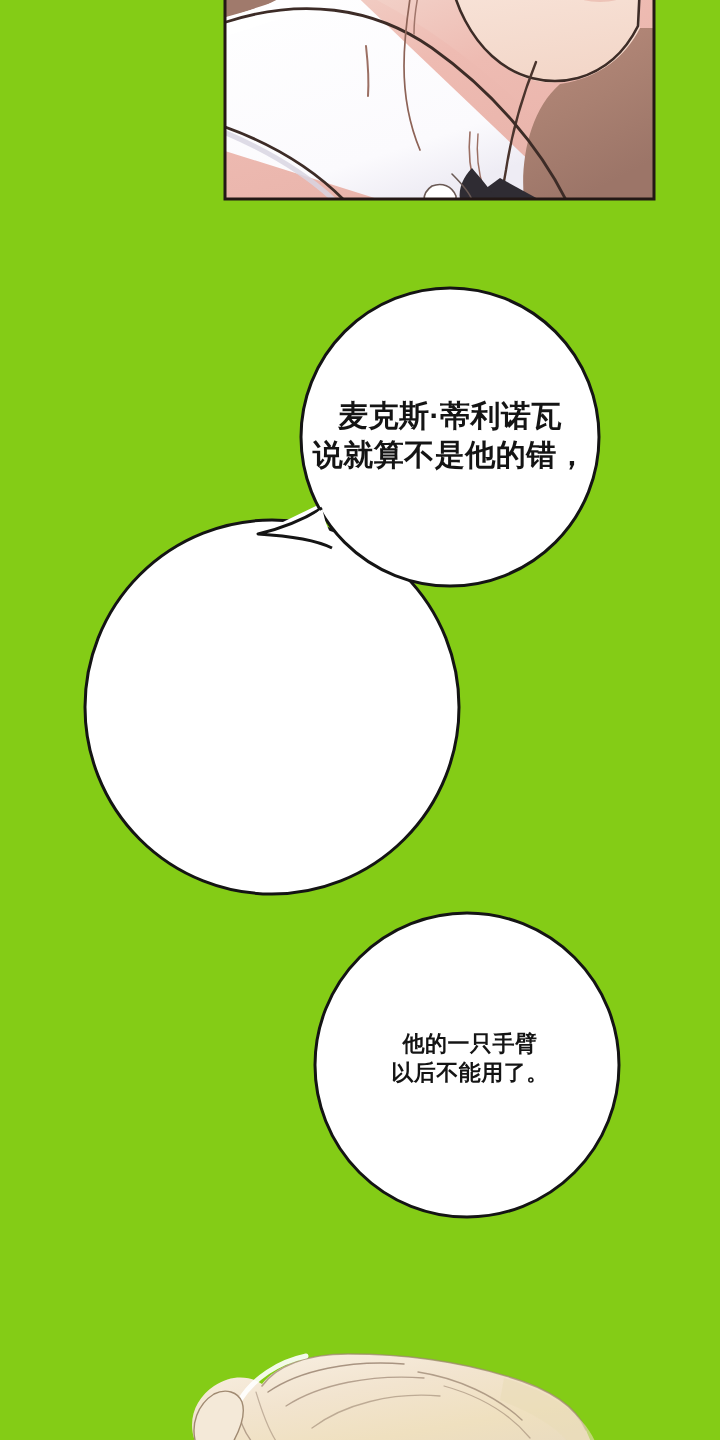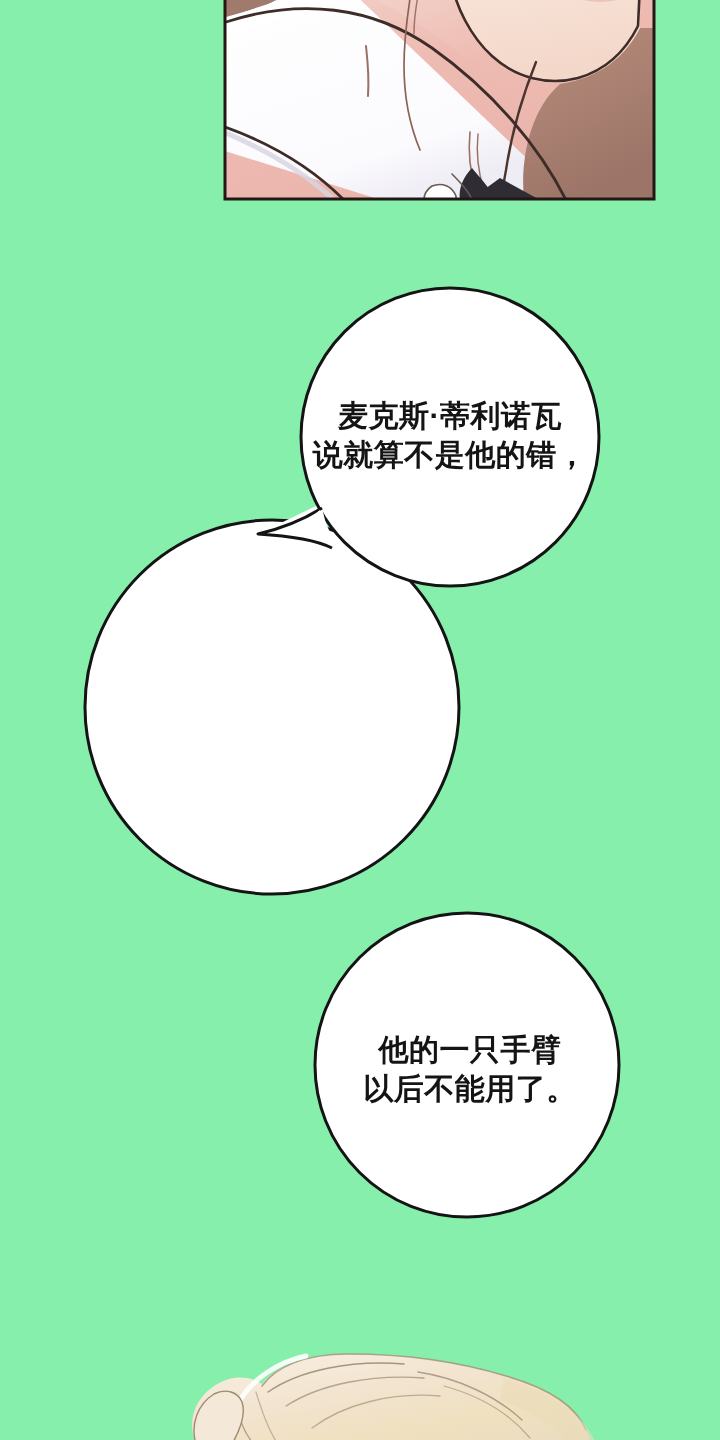--- a/index.html
+++ b/index.html
@@ -12,21 +12,21 @@
     height: 1440px;
     position: relative;
     overflow: hidden;
     font-family: "Liberation Sans", "DejaVu Sans", sans-serif;
   }
   #page {
     position: absolute;
     left: 0; top: 0;
     width: 720px;
     height: 1440px;
-    background: #86efac;
+    background: #84cc16;
   }
   .layer {
     position: absolute;
     left: 0; top: 0;
     width: 720px;
     height: 1440px;
   }
   .bubble-text {
     position: absolute;
     text-align: center;
@@ -46,21 +46,21 @@
   .bt-2 {
     left: 120px;
     top: 676px;
     width: 300px;
     font-size: 30px;
   }
   .bt-3 {
     left: 340px;
     top: 1030px;
     width: 260px;
-    font-size: 30px;
+    font-size: 22px;
   }
 </style>
 </head>
 <body>
 
 <div id="page">
 
   <svg class="layer" viewBox="0 0 720 1440" width="720" height="1440" xmlns="http://www.w3.org/2000/svg">
     <defs>
       <clipPath id="topFrameClip">

